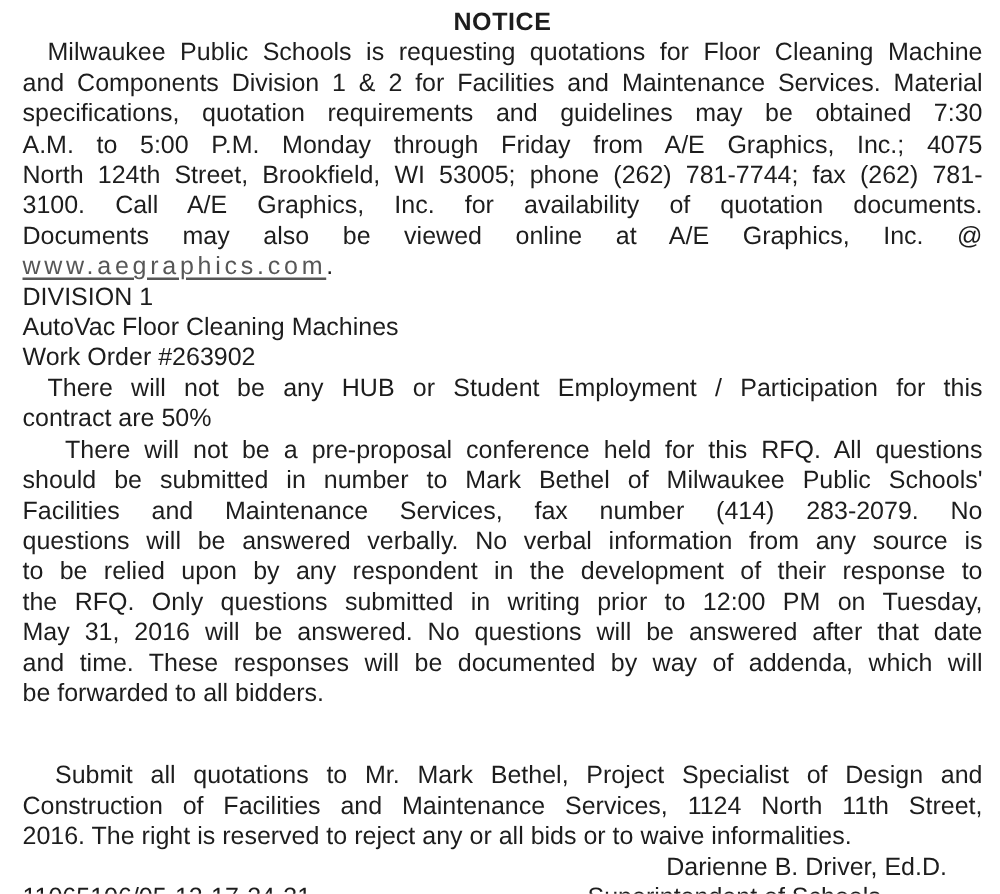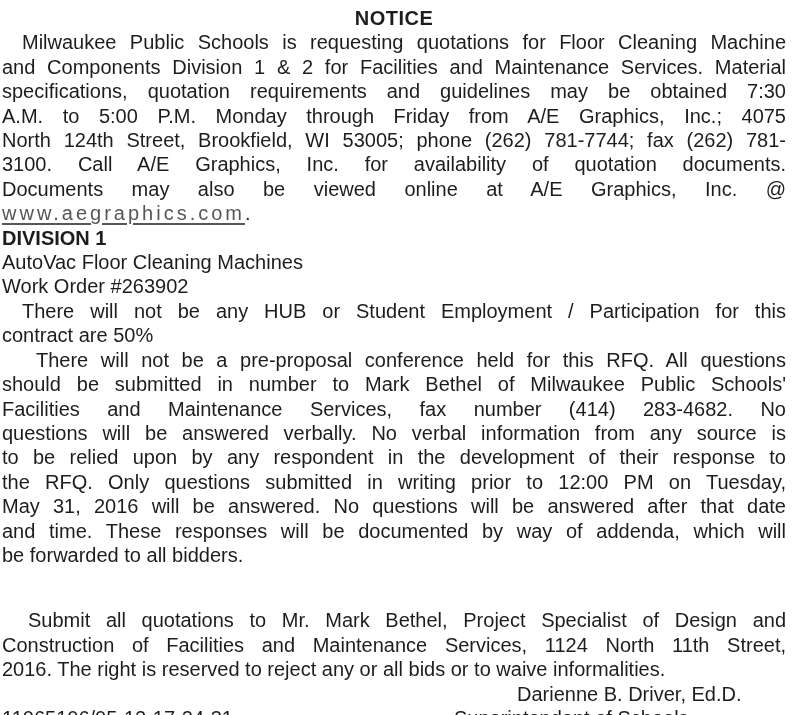--- a/index.html
+++ b/index.html
@@ -13,21 +13,21 @@
     background:var(--bg);
     font-family:"Liberation Sans","DejaVu Sans",sans-serif;
     color:var(--text);
     font-size:20px;
     line-height:24.4px;
     overflow:hidden;
   }
   .page{
     box-sizing:border-box;
     width:800px;height:715px;
-    padding:6px 14px 0 2px;
+    padding:6px 14px 0 18px;
   }
   .title{
     text-align:center;
     font-weight:bold;
     letter-spacing:0.5px;
   }
   
   .ln{
     text-align:justify;
     text-align-last:justify;
@@ -49,21 +49,21 @@
     text-underline-offset:3px;
     letter-spacing:3px;
     cursor:pointer;
   }
   .link-suffix{color:var(--text);}
   .div-row{
     display:flex;
   }
   .div-col-left{width:479px;flex:0 0 479px;}
   .div-col-right{flex:1;}
-  .div-heading{font-weight:bold;}
+  .div-heading{font-weight:normal;}
   .sig-line{padding-left:515px;white-space:nowrap;}
   .footer-row{position:relative;white-space:nowrap;}
   .footer-right{position:absolute;left:452px;top:0;}
 </style>
 </head>
 <body>
 
 <div class="page">
 
   <div class="title">NOTICE</div>
@@ -88,21 +88,21 @@
   </div>
 
   <div>
     <div class="ln ind20">There will not be any HUB or Student Employment / Participation for this</div>
     <div class="ln-last">contract are 50%</div>
   </div>
 
   <div>
     <div class="ln ind34">There will not be a pre-proposal conference held for this RFQ. All questions</div>
     <div class="ln">should be submitted in number to Mark Bethel of Milwaukee Public Schools'</div>
-    <div class="ln">Facilities and Maintenance Services, fax number (414) 283-4682. No</div>
+    <div class="ln">Facilities and Maintenance Services, fax number (414) 283-2079. No</div>
     <div class="ln">questions will be answered verbally. No verbal information from any source is</div>
     <div class="ln">to be relied upon by any respondent in the development of their response to</div>
     <div class="ln">the RFQ. Only questions submitted in writing prior to 12:00 PM on Tuesday,</div>
     <div class="ln">May 31, 2016 will be answered. No questions will be answered after that date</div>
     <div class="ln">and time. These responses will be documented by way of addenda, which will</div>
     <div class="ln-last">be forwarded to all bidders.</div>
   </div>
 
   <div>
     <div class="ln ind26">Submit all quotations to Mr. Mark Bethel, Project Specialist of Design and</div>

